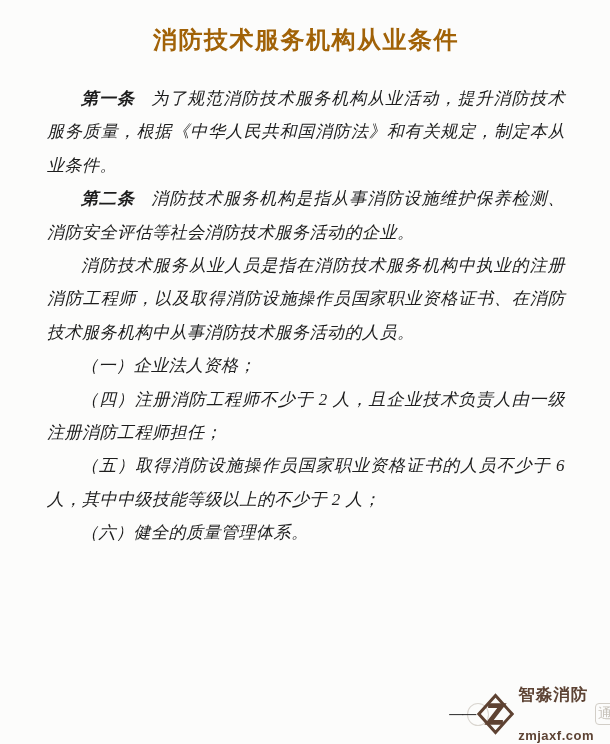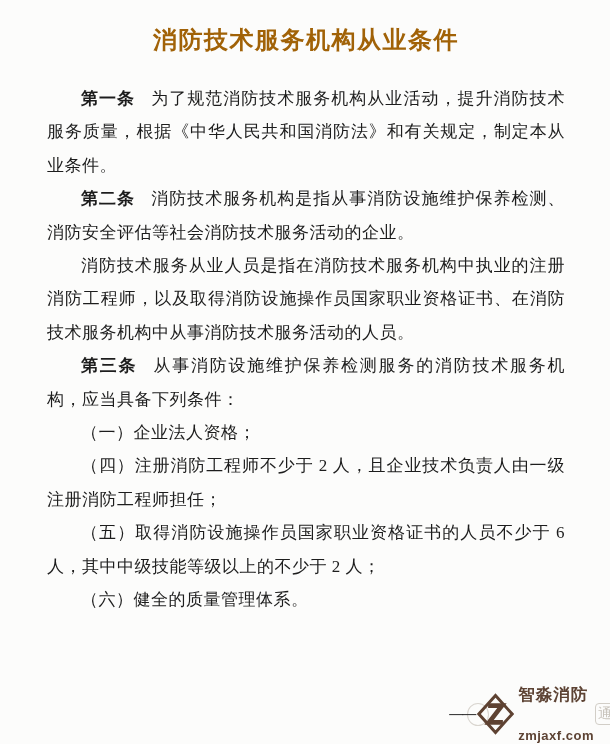--- a/index.html
+++ b/index.html
@@ -24,20 +24,21 @@
     color: #a16207;
   }
   .para {
     margin: 0;
     font-size: 17px;
     line-height: 33.4px;
     letter-spacing: 0.5px;
     text-align: justify;
     text-indent: 2em;
     color: #1d1d1d;
+    font-style: italic;
   }
   .para-label {
     font-weight: 700;
     font-family: "Liberation Sans", "DejaVu Sans", sans-serif;
   }
   .para-label:not(:empty) { margin-right: 0.95em; }
 
   
   .watermark {
     position: absolute; right: 0; bottom: 6px;
@@ -87,21 +88,20 @@
 <div class="page">
 
   <h1 class="doc-title">消防技术服务机构从业条件</h1>
 
   <p class="para"><span class="para-label">第一条</span><span>为了规范消防技术服务机构从业活动，提升消防技术服务质量，根据《中华人民共和国消防法》和有关规定，制定本从业条件。</span></p>
 
   <p class="para"><span class="para-label">第二条</span><span>消防技术服务机构是指从事消防设施维护保养检测、消防安全评估等社会消防技术服务活动的企业。</span></p>
 
   <p class="para"><span class="para-label"></span><span>消防技术服务从业人员是指在消防技术服务机构中执业的注册消防工程师，以及取得消防设施操作员国家职业资格证书、在消防技术服务机构中从事消防技术服务活动的人员。</span></p>
 
-  <p class="para"><span class="para-label">第三条</span><span>从事消防设施维护保养检测服务的消防技术服务机构，应当具备下列条件：</span></p>
 
   <p class="para"><span class="para-label"></span><span>（一）企业法人资格；</span></p>
 
 
 
   <p class="para"><span class="para-label"></span><span>（四）注册消防工程师不少于 2 人，且企业技术负责人由一级注册消防工程师担任；</span></p>
 
   <p class="para"><span class="para-label"></span><span>（五）取得消防设施操作员国家职业资格证书的人员不少于 6 人，其中中级技能等级以上的不少于 2 人；</span></p>
 
   <p class="para"><span class="para-label"></span><span>（六）健全的质量管理体系。</span></p>

